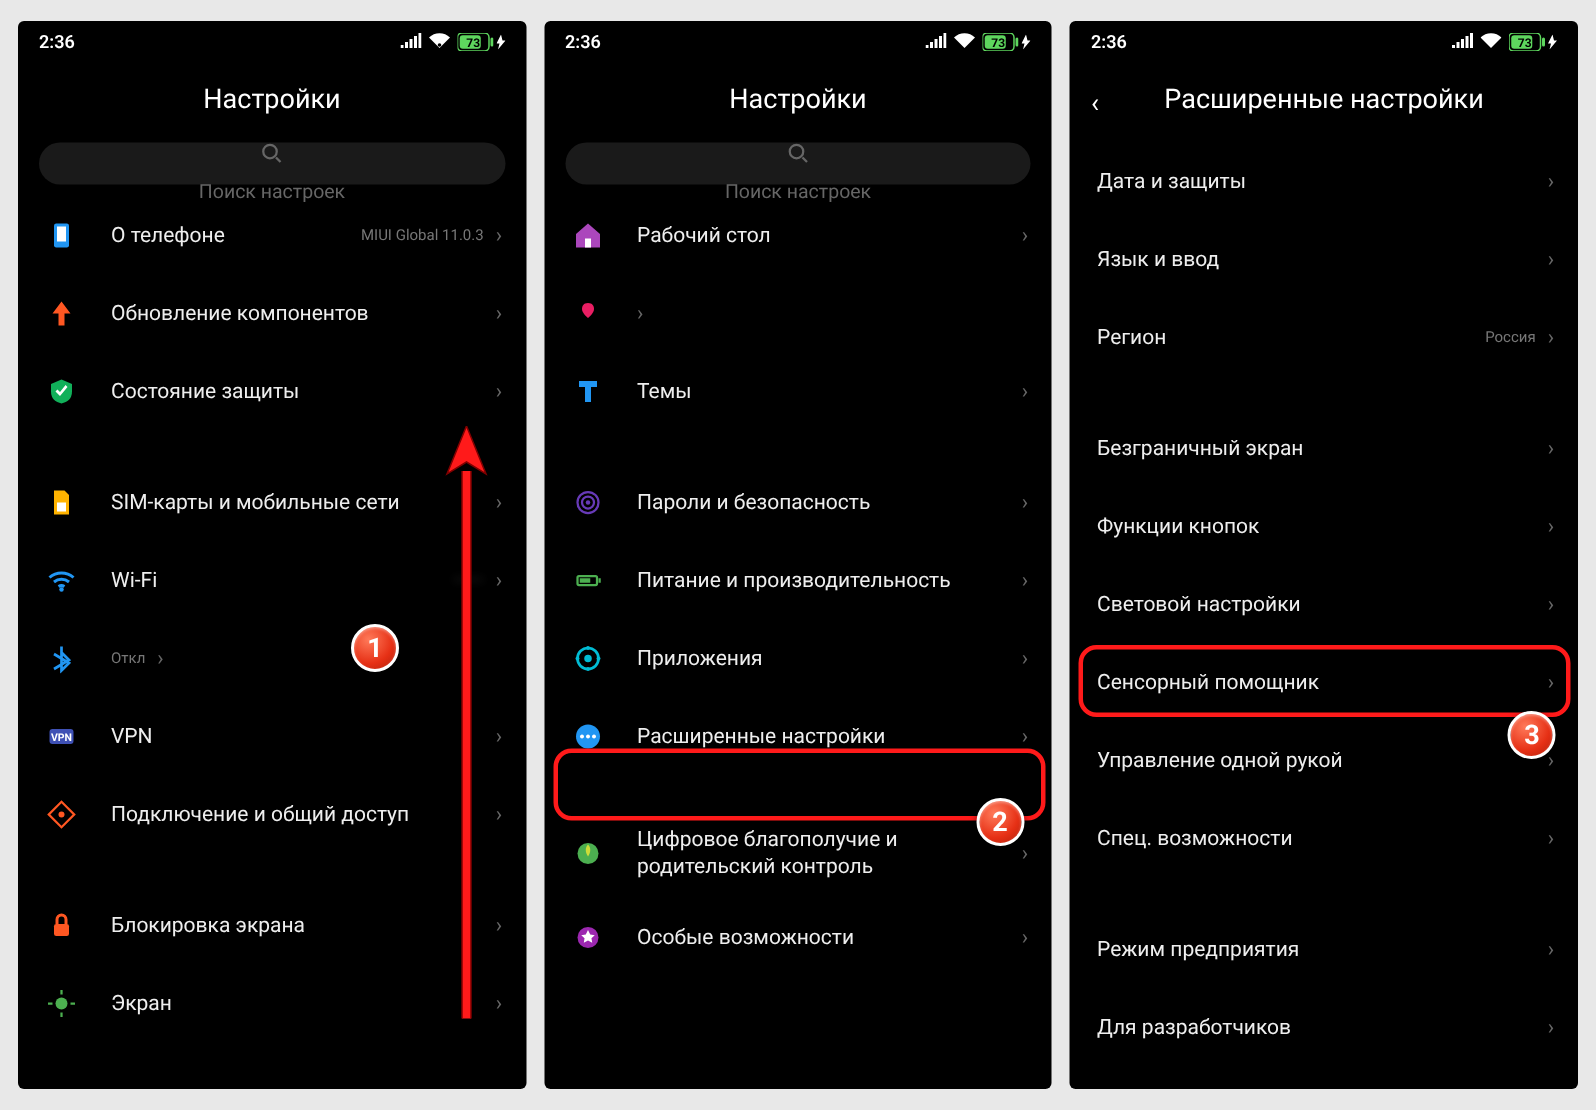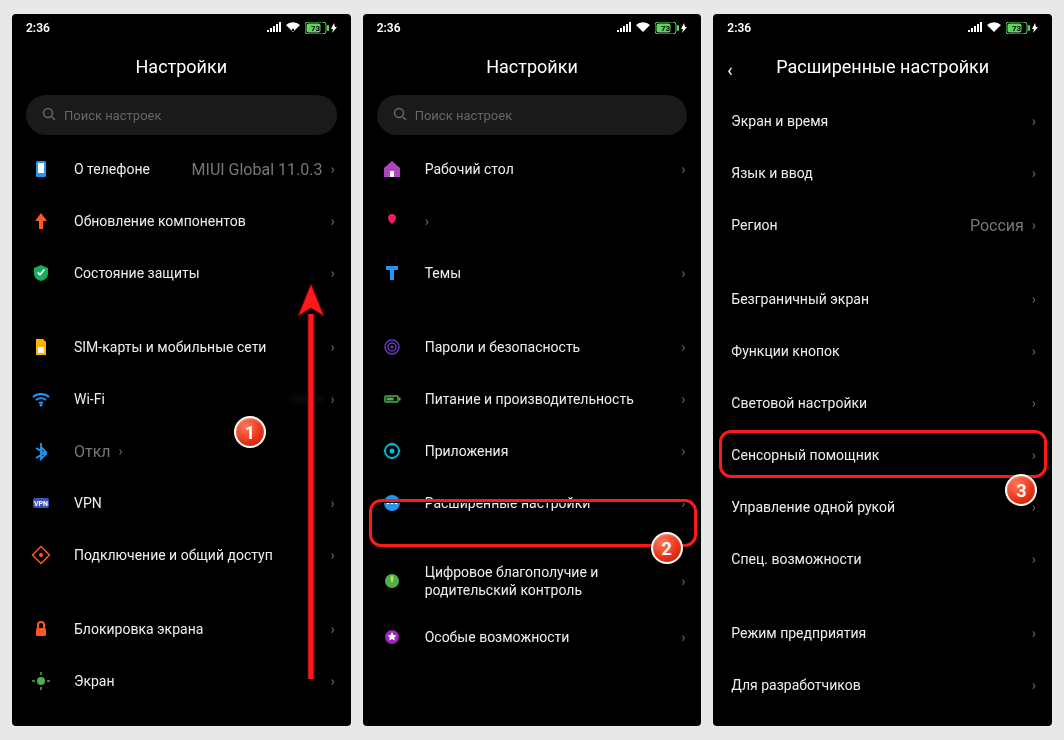--- a/index.html
+++ b/index.html
@@ -46,47 +46,48 @@
     left: 14px;
     top: 50%;
     transform: translateY(-50%);
     font-size: 18px;
     color: #fff;
   }
   .search-bar {
     margin: 0 14px 8px;
     background: #1a1a1a;
     border-radius: 22px;
-    height: 40px;
+    height: 28px;
     display: flex;
     align-items: center;
     padding: 0 16px;
     color: #666;
     font-size: 13px;
     gap: 8px;
+    flex-direction: column;
   }
   .list { padding: 0 0 10px; }
   .item {
     display: flex;
     align-items: center;
     padding: 0 16px 0 18px;
     min-height: 52px;
     font-size: 14px;
     position: relative;
   }
   .item.p3 .txt { font-size: 14px; }
   .item .icn {
     width: 22px; height: 22px;
     margin-right: 22px;
     display: flex; align-items: center; justify-content: center;
     flex-shrink: 0;
   }
   .item .icn svg { width: 20px; height: 20px; display:block; }
   .item .txt { flex: 1; color: #eee; line-height: 1.3; }
-  .item .sub { color: #777; font-size: 16px; margin-right: 8px; }
+  .item .sub { color: #777; font-size: 10px; margin-right: 8px; }
   .item .chev { color: #666; font-size: 14px; }
   .section-gap { height: 22px; }
   
   .hl {
     position: absolute;
     border: 3px solid #ff1a1a;
     border-radius: 12px;
     pointer-events: none;
     box-shadow: 0 0 0 1px #000 inset;
   }
@@ -429,21 +430,21 @@
           </svg>
       </span>
     </span>
   </div>
   <div class="header">
     <span class="back-btn">‹</span>
     <span>Расширенные настройки</span>
   </div>
   <div class="list">
     <div class="item p3">
-      <span class="txt">Экран и время</span>
+      <span class="txt">Дата и защиты</span>
       <span class="chev">›</span>
     </div>
     <div class="item p3">
       <span class="txt">Язык и ввод</span>
       <span class="chev">›</span>
     </div>
     <div class="item p3">
       <span class="txt">Регион</span>
       <span class="sub">Россия</span>
       <span class="chev">›</span>

